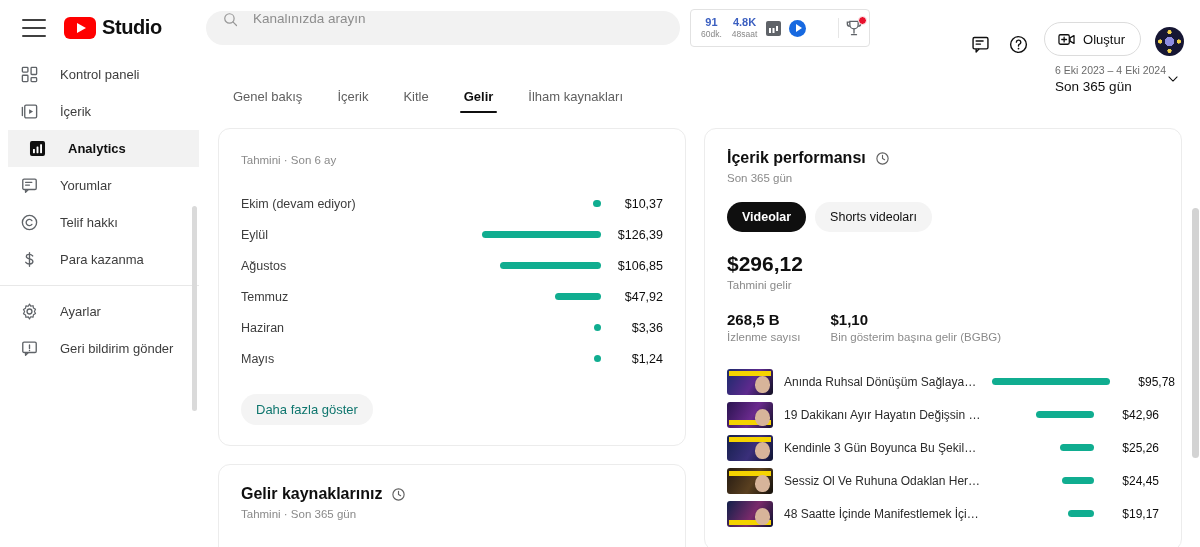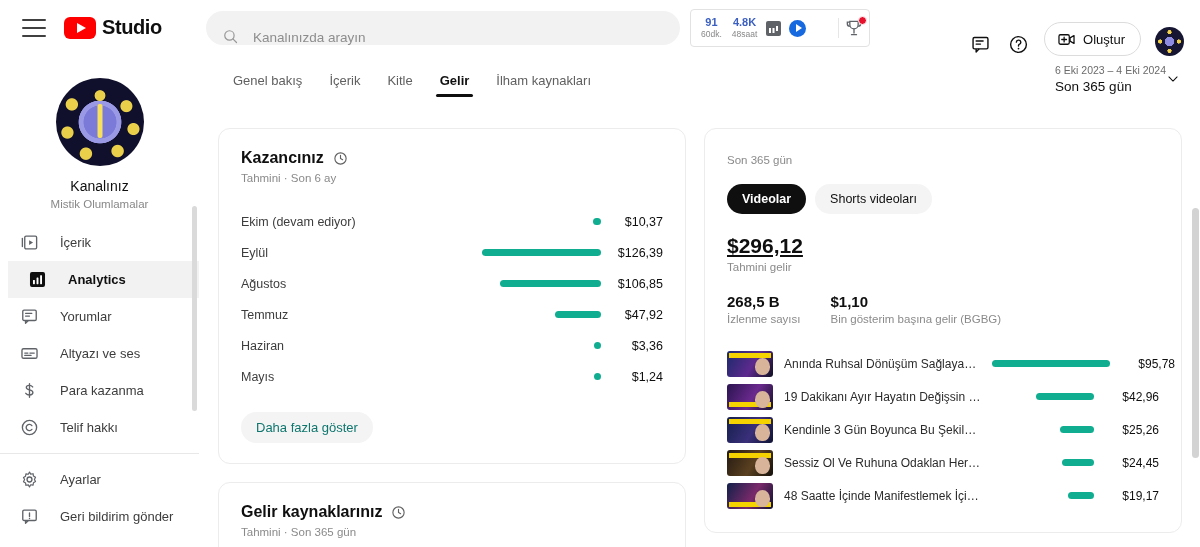--- a/index.html
+++ b/index.html
@@ -36,21 +36,21 @@
     border-top: 5.5px solid transparent;
     border-bottom: 5.5px solid transparent;
     margin-left: 2px;
   }
   .brand-word { font-size: 20px; font-weight: 700; letter-spacing: -0.4px; color: #0f0f0f; }
 
   .search-wrap {
     position: absolute; left: 206px; top: 11px;
     width: 474px; height: 34px;
     background: #f2f2f2; border-radius: 17px;
-    display: flex; align-items: flex-end; padding: 0 16px; cursor: text;
+    display: flex; align-items: flex-start; padding: 0 16px; cursor: text;
   }
   .search-ico { width: 17px; height: 17px; flex: none; opacity: .62; }
   .search-input {
     border: 0; outline: 0; background: transparent; margin-left: 14px;
     font-family: inherit; font-size: 13.5px; color: #0f0f0f; width: 380px;
   }
   .search-input::placeholder { color: #8d8d8d; }
 
   
   .stats-pill {
@@ -151,21 +151,21 @@
 
   
   .main {
     position: absolute; top: 56px; left: 200px;
     width: 1000px; height: 491px; background: #fff; overflow: hidden;
   }
   .tabs-bar {
     position: absolute; top: 0; left: 0; width: 1000px; height: 57px;
     background: #fff; z-index: 10; display: flex; align-items: flex-end;
   }
-  .tabs { display: flex; align-items: center; height: 100%; padding-left: 20px; gap: 1px; }
+  .tabs { display: flex; align-items: flex-end; height: 100%; padding-left: 20px; gap: 9px; }
   .tab {
     padding: 0 13px 9px; font-size: 13px; color: #606060;
     cursor: pointer; position: relative; white-space: nowrap;
   }
   .tab.active { color: #0f0f0f; font-weight: 600; }
   .tab.active::after {
     content: ""; position: absolute; left: 9px; right: 9px; bottom: 0;
     height: 2.5px; background: #0f0f0f; border-radius: 2px;
   }
   .date-range {
@@ -211,21 +211,21 @@
 
   
   .seg-row { display: flex; gap: 9px; margin-top: 18px; }
   .seg {
     height: 30px; padding: 2px 15px; border-radius: 15px;
     display: flex; align-items: center; font-size: 12.5px;
     cursor: pointer; background: #f4f4f4; color: #0f0f0f;
   }
   .seg.on { background: #0f0f0f; color: #fff; font-weight: 600; }
 
-  .big-num { font-size: 21px; font-weight: 600; margin-top: 20px; color: #0f0f0f; text-decoration: underline; }
+  .big-num { font-size: 21px; font-weight: 600; margin-top: 20px; color: #0f0f0f; }
   .big-lbl { font-size: 11.5px; color: #8a8a8a; margin-top: 3px; }
   .metric-row { display: flex; margin-top: 20px; gap: 30px; }
   .m-val { font-size: 15px; font-weight: 600; color: #0f0f0f; }
   .m-lbl { font-size: 11.5px; color: #8a8a8a; margin-top: 3px; }
 
   .vid-list { margin-top: 22px; }
   .vid-row { display: flex; align-items: center; height: 33px; gap: 11px; }
   .thumb {
     width: 46px; height: 26px; border-radius: 3px; flex: none;
     position: relative; overflow: hidden;
@@ -331,26 +331,32 @@
           <path d="M6 12h6M9 9v6" stroke="#0f0f0f" stroke-width="1.6" stroke-linecap="round"></path>
           <path d="M16.5 10l5-3v10l-5-3z" fill="none" stroke="#0f0f0f" stroke-width="1.6" stroke-linejoin="round"></path>
         </svg>
         <span>Oluştur</span>
       </div>
       <span class="avatar-sm"></span>
     </div>
   </div>
 
   <div class="sidebar">
-    <div class="channel-block">
-      <div class="avatar-lg"></div>
-      <div class="ch-name">Kanalınız</div>
-      <div class="ch-sub">Mistik Olumlamalar</div>
-    </div>
-
+
+    <div class="nav-item">
+      <span class="nav-ico">
+        <svg viewBox="0 0 24 24" width="19" height="19">
+          <rect x="3" y="3" width="7" height="6" rx="1" fill="none" stroke="#5f6368" stroke-width="1.7"></rect>
+          <rect x="14" y="3" width="7" height="9" rx="1" fill="none" stroke="#5f6368" stroke-width="1.7"></rect>
+          <rect x="3" y="13" width="7" height="8" rx="1" fill="none" stroke="#5f6368" stroke-width="1.7"></rect>
+          <rect x="14" y="16" width="7" height="5" rx="1" fill="none" stroke="#5f6368" stroke-width="1.7"></rect>
+        </svg>
+      </span>
+      <span class="nav-label">Kontrol paneli</span>
+    </div>
 
     <div class="nav-item">
       <span class="nav-ico">
         <svg viewBox="0 0 24 24" width="19" height="19">
           <rect x="6" y="4" width="15" height="16" rx="1.6" fill="none" stroke="#5f6368" stroke-width="1.7"></rect>
           <path d="M3 7v10" stroke="#5f6368" stroke-width="1.7" stroke-linecap="round"></path>
           <path d="M11.5 9l5 3-5 3z" fill="#5f6368"></path>
         </svg>
       </span>
       <span class="nav-label">İçerik</span>
@@ -372,48 +378,39 @@
       <span class="nav-ico">
         <svg viewBox="0 0 24 24" width="19" height="19">
           <rect x="3.5" y="4" width="17" height="13" rx="1.6" fill="none" stroke="#5f6368" stroke-width="1.7"></rect>
           <path d="M7 17v3.5L10.5 17" fill="none" stroke="#5f6368" stroke-width="1.7" stroke-linejoin="round"></path>
           <path d="M7 8h8M7 11.5h5" stroke="#5f6368" stroke-width="1.5" stroke-linecap="round"></path>
         </svg>
       </span>
       <span class="nav-label">Yorumlar</span>
     </div>
 
+
     <div class="nav-item">
       <span class="nav-ico">
         <svg viewBox="0 0 24 24" width="19" height="19">
-          <rect x="2.5" y="6" width="19" height="12" rx="2" fill="none" stroke="#5f6368" stroke-width="1.7"></rect>
-          <path d="M6 11.5h4M12.5 11.5h5.5M6 14.5h8" stroke="#5f6368" stroke-width="1.6" stroke-linecap="round"></path>
-        </svg>
-      </span>
-      <span class="nav-label">Altyazı ve ses</span>
+          <circle cx="12" cy="12" r="9" fill="none" stroke="#5f6368" stroke-width="1.7"></circle>
+          <path d="M15 9.6a4 4 0 1 0 0 4.8" fill="none" stroke="#5f6368" stroke-width="1.7" stroke-linecap="round"></path>
+        </svg>
+      </span>
+      <span class="nav-label">Telif hakkı</span>
     </div>
 
     <div class="nav-item">
       <span class="nav-ico">
         <svg viewBox="0 0 24 24" width="19" height="19">
           <path d="M16 7.5c-1-1.3-2.5-2-4.3-2-2.2 0-3.7 1.1-3.7 2.7 0 1.7 1.6 2.4 4 3 2.6.6 4.3 1.5 4.3 3.4 0 1.9-1.8 3.1-4.2 3.1-2.1 0-3.8-.8-4.8-2.2" fill="none" stroke="#5f6368" stroke-width="1.7" stroke-linecap="round"></path>
           <path d="M12 3.4v17.2" stroke="#5f6368" stroke-width="1.7" stroke-linecap="round"></path>
         </svg>
       </span>
       <span class="nav-label">Para kazanma</span>
-    </div>
-
-    <div class="nav-item">
-      <span class="nav-ico">
-        <svg viewBox="0 0 24 24" width="19" height="19">
-          <circle cx="12" cy="12" r="9" fill="none" stroke="#5f6368" stroke-width="1.7"></circle>
-          <path d="M15 9.6a4 4 0 1 0 0 4.8" fill="none" stroke="#5f6368" stroke-width="1.7" stroke-linecap="round"></path>
-        </svg>
-      </span>
-      <span class="nav-label">Telif hakkı</span>
     </div>
 
     <div class="nav-div"></div>
 
     <div class="nav-item">
       <span class="nav-ico">
         <svg viewBox="0 0 24 24" width="19" height="19">
           <circle cx="12" cy="12" r="3.1" fill="none" stroke="#5f6368" stroke-width="1.7"></circle>
           <path d="M12 2.6l1.5 2.6 3-.5.5 3 2.6 1.5-1.4 2.7 1.4 2.7-2.6 1.5-.5 3-3-.5L12 21.4l-1.5-2.6-3 .5-.5-3L4.4 14.8l1.4-2.7-1.4-2.7 2.6-1.5.5-3 3 .5z" fill="none" stroke="#5f6368" stroke-width="1.5" stroke-linejoin="round"></path>
         </svg>
@@ -463,27 +460,20 @@
 
           <div class="col left">
 
             <div class="card clip-card">
               <div class="clip-inner">
                 <button class="ghost-btn">Daha fazla göster</button>
               </div>
             </div>
 
             <div class="card">
-              <div class="card-title-row">
-                <span class="card-title">Kazancınız</span>
-                <svg class="clock-ico" viewBox="0 0 24 24">
-                  <circle cx="12" cy="12" r="9" fill="none" stroke="#606060" stroke-width="1.8"></circle>
-                  <path d="M12 6.8V12l3.4 2" fill="none" stroke="#606060" stroke-width="1.8" stroke-linecap="round"></path>
-                </svg>
-              </div>
               <div class="card-sub">Tahmini · Son 6 ay</div>
 
               <div class="earn-list">
                 <div class="earn-row">
                   <span class="earn-month">Ekim (devam ediyor)</span>
                   <span class="earn-track">
                       <span class="bar" style="width:8px"></span>
                     </span>
                   <span class="earn-amt">$10,37</span>
                 </div>
@@ -538,20 +528,27 @@
                 </svg>
               </div>
               <div class="card-sub">Tahmini · Son 365 gün</div>
             </div>
           </div>
 
           <div class="col right">
             <div class="card clip-card"></div>
 
             <div class="card">
+              <div class="card-title-row">
+                <span class="card-title">İçerik performansı</span>
+                <svg class="clock-ico" viewBox="0 0 24 24">
+                  <circle cx="12" cy="12" r="9" fill="none" stroke="#606060" stroke-width="1.8"></circle>
+                  <path d="M12 6.8V12l3.4 2" fill="none" stroke="#606060" stroke-width="1.8" stroke-linecap="round"></path>
+                </svg>
+              </div>
               <div class="card-sub">Son 365 gün</div>
 
               <div class="seg-row">
                 <div class="seg on">Videolar</div>
                 <div class="seg">Shorts videoları</div>
               </div>
 
               <div class="big-num">$296,12</div>
               <div class="big-lbl">Tahmini gelir</div>
 

